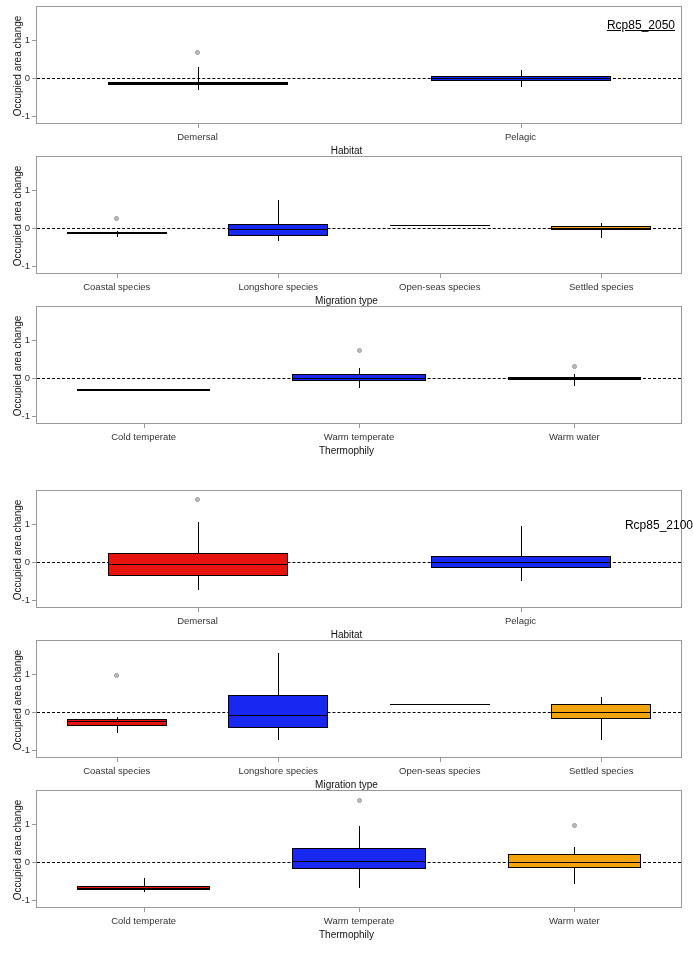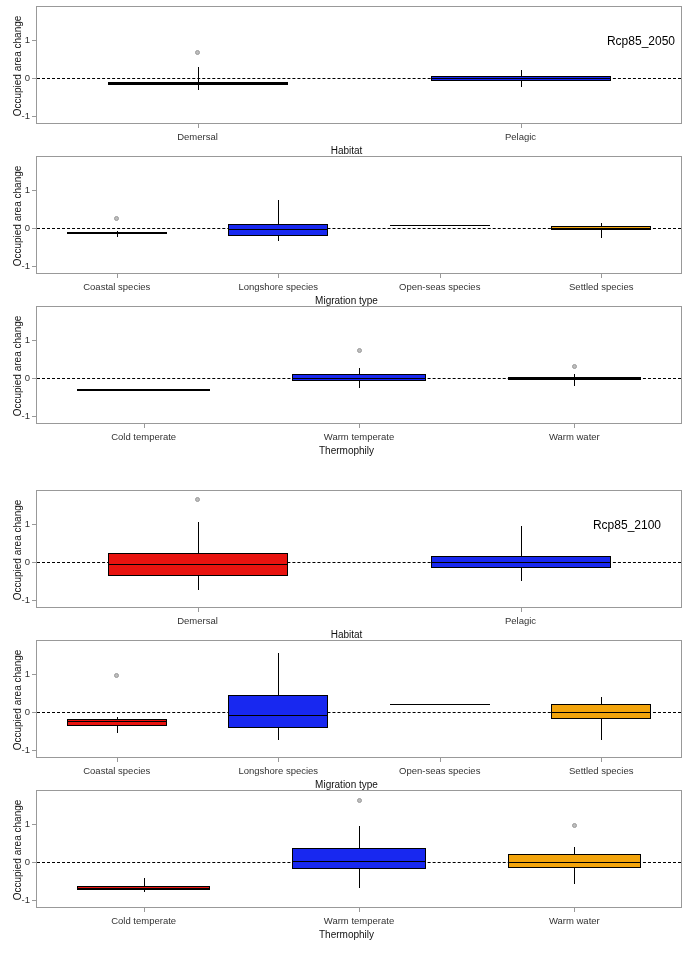--- a/index.html
+++ b/index.html
@@ -40,21 +40,21 @@
         <div class="median" style="left: 107.5px; width: 180px; top: 76.5097px;"></div>
         <div class="outlier" style="left: 195px; top: 43.9387px;"></div>
         <div class="xtickmark" style="left: 198px; top: 118px;"></div>
         <div class="xtick" style="left: 197.5px; top: 125px;">Demersal</div>
         <div class="whisk" style="left: 521px; top: 63.5677px; height: 17.129px;"></div>
         <div class="box" style="left: 430.5px; width: 180px; top: 70.0387px; height: 4.56774px; background: rgb(24, 40, 240);"></div>
         <div class="median" style="left: 430.5px; width: 180px; top: 72.3226px;"></div>
         <div class="xtickmark" style="left: 521px; top: 118px;"></div>
         <div class="xtick" style="left: 520.5px; top: 125px;">Pelagic</div>
         <div class="xlab" style="top: 139px;">Habitat</div>
-        <div class="scen-label" style="right: 18px; top: 28px;">Rcp85_2050</div>
+        <div class="scen-label" style="right: 18px; top: 12px; text-decoration: underline;">Rcp85_2050</div>
       </div>
       <div class="panel" style="position: absolute; left: 0px; top: 156px; width: 693px; height: 152px;">
         <div class="ylab" style="left: 12px; top: 119px; width: 118px; text-align: center;">Occupied area change</div>
         <div class="frame" style="left: 36px; top: 0px; width: 646px; height: 118px;"></div>
         <div class="ytick" style="left: 6px; top: 104.387px;">-1</div>
         <div class="ytickmark" style="left: 32px; top: 110.387px;"></div>
         <div class="ytick" style="left: 6px; top: 66.3226px;">0</div>
         <div class="ytickmark" style="left: 32px; top: 72.3226px;"></div>
         <div class="ytick" style="left: 6px; top: 28.2581px;">1</div>
         <div class="ytickmark" style="left: 32px; top: 34.2581px;"></div>
@@ -125,21 +125,21 @@
         <div class="median" style="left: 107.5px; width: 180px; top: 74.2258px;"></div>
         <div class="outlier" style="left: 195px; top: 7.01613px;"></div>
         <div class="xtickmark" style="left: 198px; top: 118px;"></div>
         <div class="xtick" style="left: 197.5px; top: 125px;">Demersal</div>
         <div class="whisk" style="left: 521px; top: 36.1613px; height: 54.4323px;"></div>
         <div class="box" style="left: 430.5px; width: 180px; top: 65.8516px; height: 12.5613px; background: rgb(24, 40, 240);"></div>
         <div class="median" style="left: 430.5px; width: 180px; top: 72.3226px;"></div>
         <div class="xtickmark" style="left: 521px; top: 118px;"></div>
         <div class="xtick" style="left: 520.5px; top: 125px;">Pelagic</div>
         <div class="xlab" style="top: 139px;">Habitat</div>
-        <div class="scen-label" style="right: 32px; top: 28px;">Rcp85_2100</div>
+        <div class="scen-label" style="right: 0; top: 28px;">Rcp85_2100</div>
       </div>
       <div class="panel" style="position: absolute; left: 0px; top: 640px; width: 693px; height: 152px;">
         <div class="ylab" style="left: 12px; top: 119px; width: 118px; text-align: center;">Occupied area change</div>
         <div class="frame" style="left: 36px; top: 0px; width: 646px; height: 118px;"></div>
         <div class="ytick" style="left: 6px; top: 104.387px;">-1</div>
         <div class="ytickmark" style="left: 32px; top: 110.387px;"></div>
         <div class="ytick" style="left: 6px; top: 66.3226px;">0</div>
         <div class="ytickmark" style="left: 32px; top: 72.3226px;"></div>
         <div class="ytick" style="left: 6px; top: 28.2581px;">1</div>
         <div class="ytickmark" style="left: 32px; top: 34.2581px;"></div>

